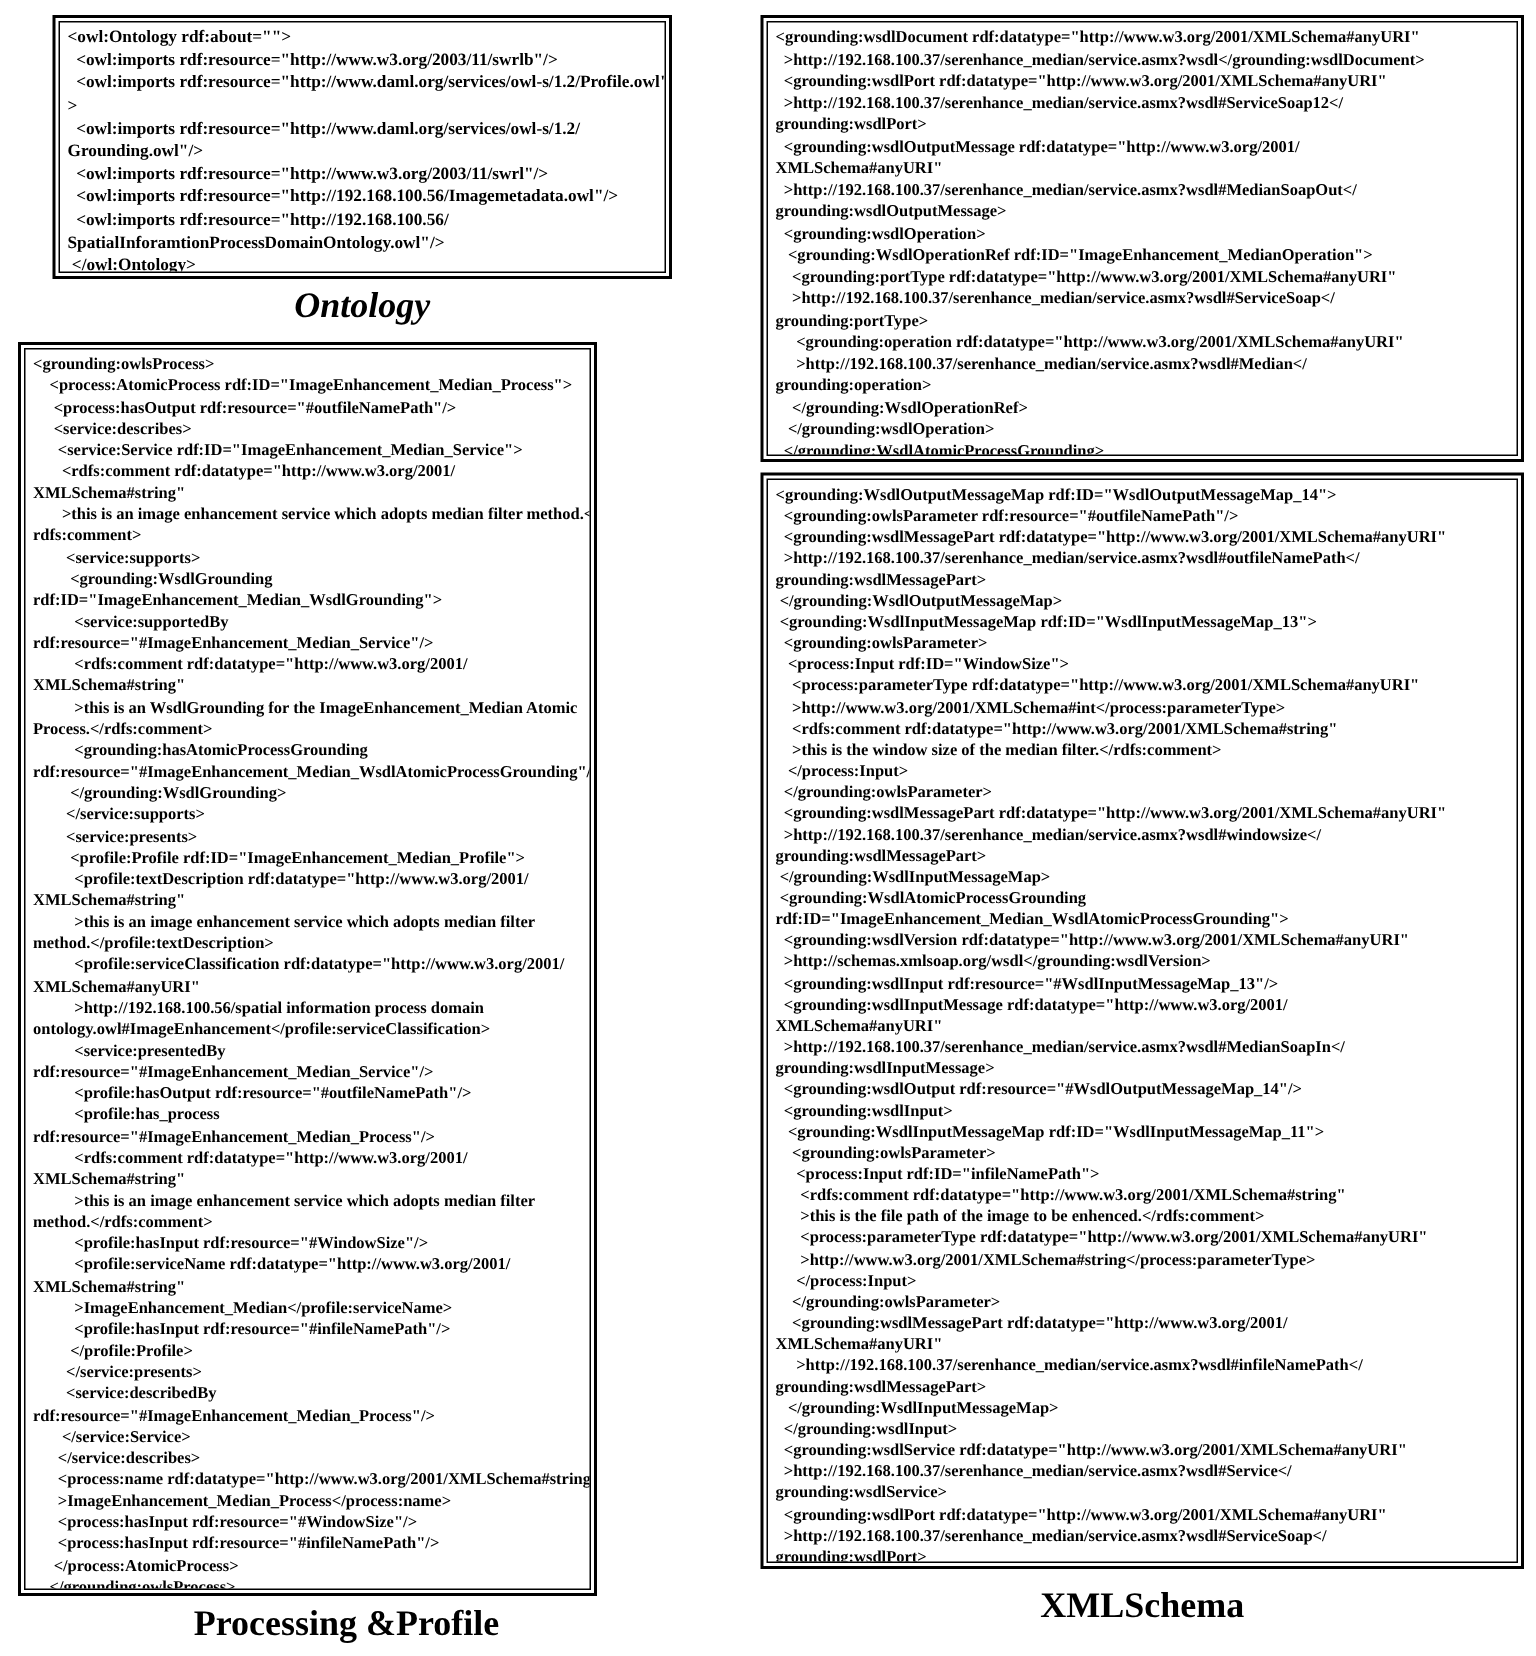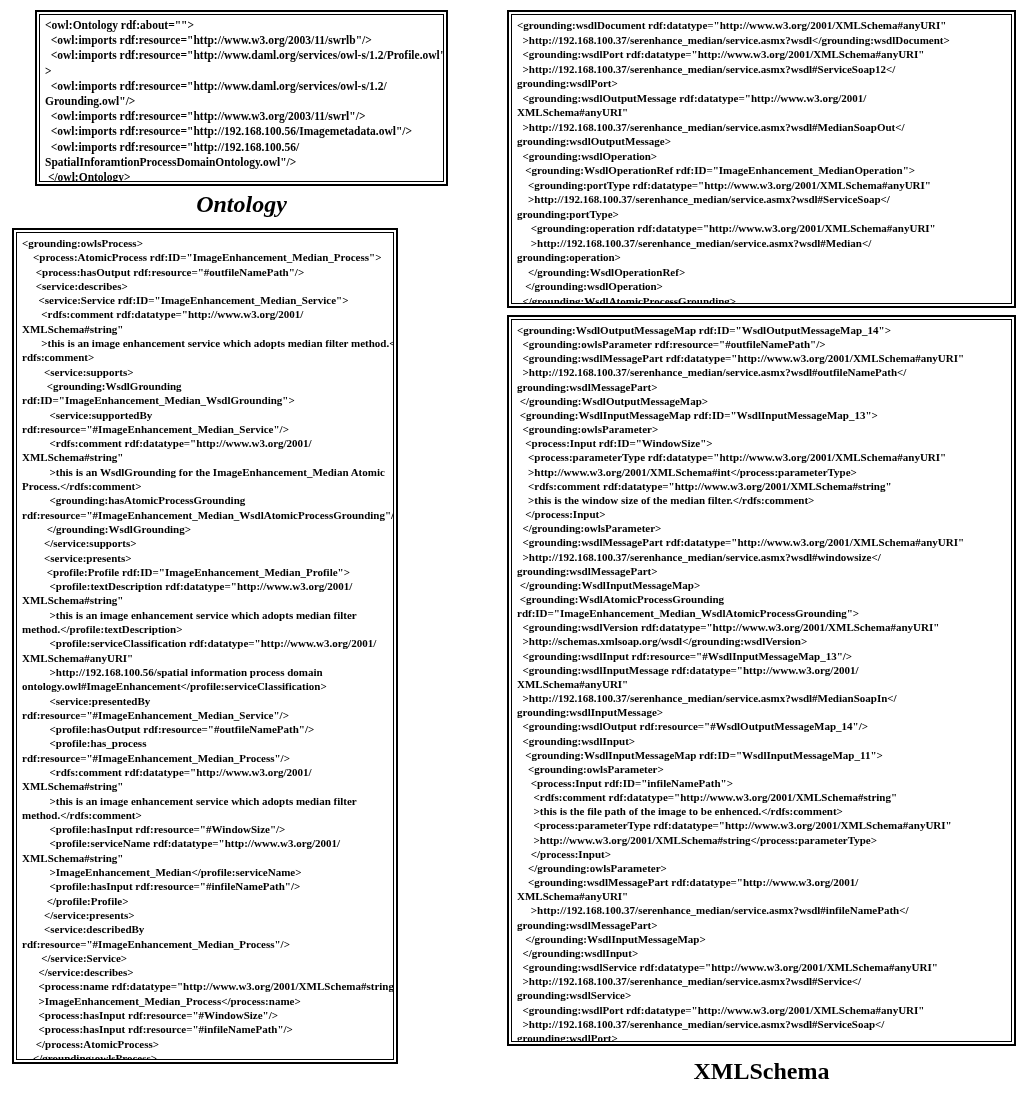--- a/index.html
+++ b/index.html
@@ -126,20 +126,21 @@
        &lt;/service:Service&gt;
       &lt;/service:describes&gt;
       &lt;process:name rdf:datatype="http://www.w3.org/2001/XMLSchema#string"
       &gt;ImageEnhancement_Median_Process&lt;/process:name&gt;
       &lt;process:hasInput rdf:resource="#WindowSize"/&gt;
       &lt;process:hasInput rdf:resource="#infileNamePath"/&gt;
      &lt;/process:AtomicProcess&gt;
     &lt;/grounding:owlsProcess&gt;</pre>
     </div>
   </div>
+  <div class="panel-caption" style="left:12px; top:1070px; width:438px;">Processing &amp;Profile</div>
 
   <div class="codebox" style="left:507px; top:10px; width:509px; height:298px;">
     <div class="codebox-inner">
       <pre class="code code-grounding-top">&lt;grounding:wsdlDocument rdf:datatype="http://www.w3.org/2001/XMLSchema#anyURI"
   &gt;http://192.168.100.37/serenhance_median/service.asmx?wsdl&lt;/grounding:wsdlDocument&gt;
   &lt;grounding:wsdlPort rdf:datatype="http://www.w3.org/2001/XMLSchema#anyURI"
   &gt;http://192.168.100.37/serenhance_median/service.asmx?wsdl#ServiceSoap12&lt;/
 grounding:wsdlPort&gt;
   &lt;grounding:wsdlOutputMessage rdf:datatype="http://www.w3.org/2001/
 XMLSchema#anyURI"

